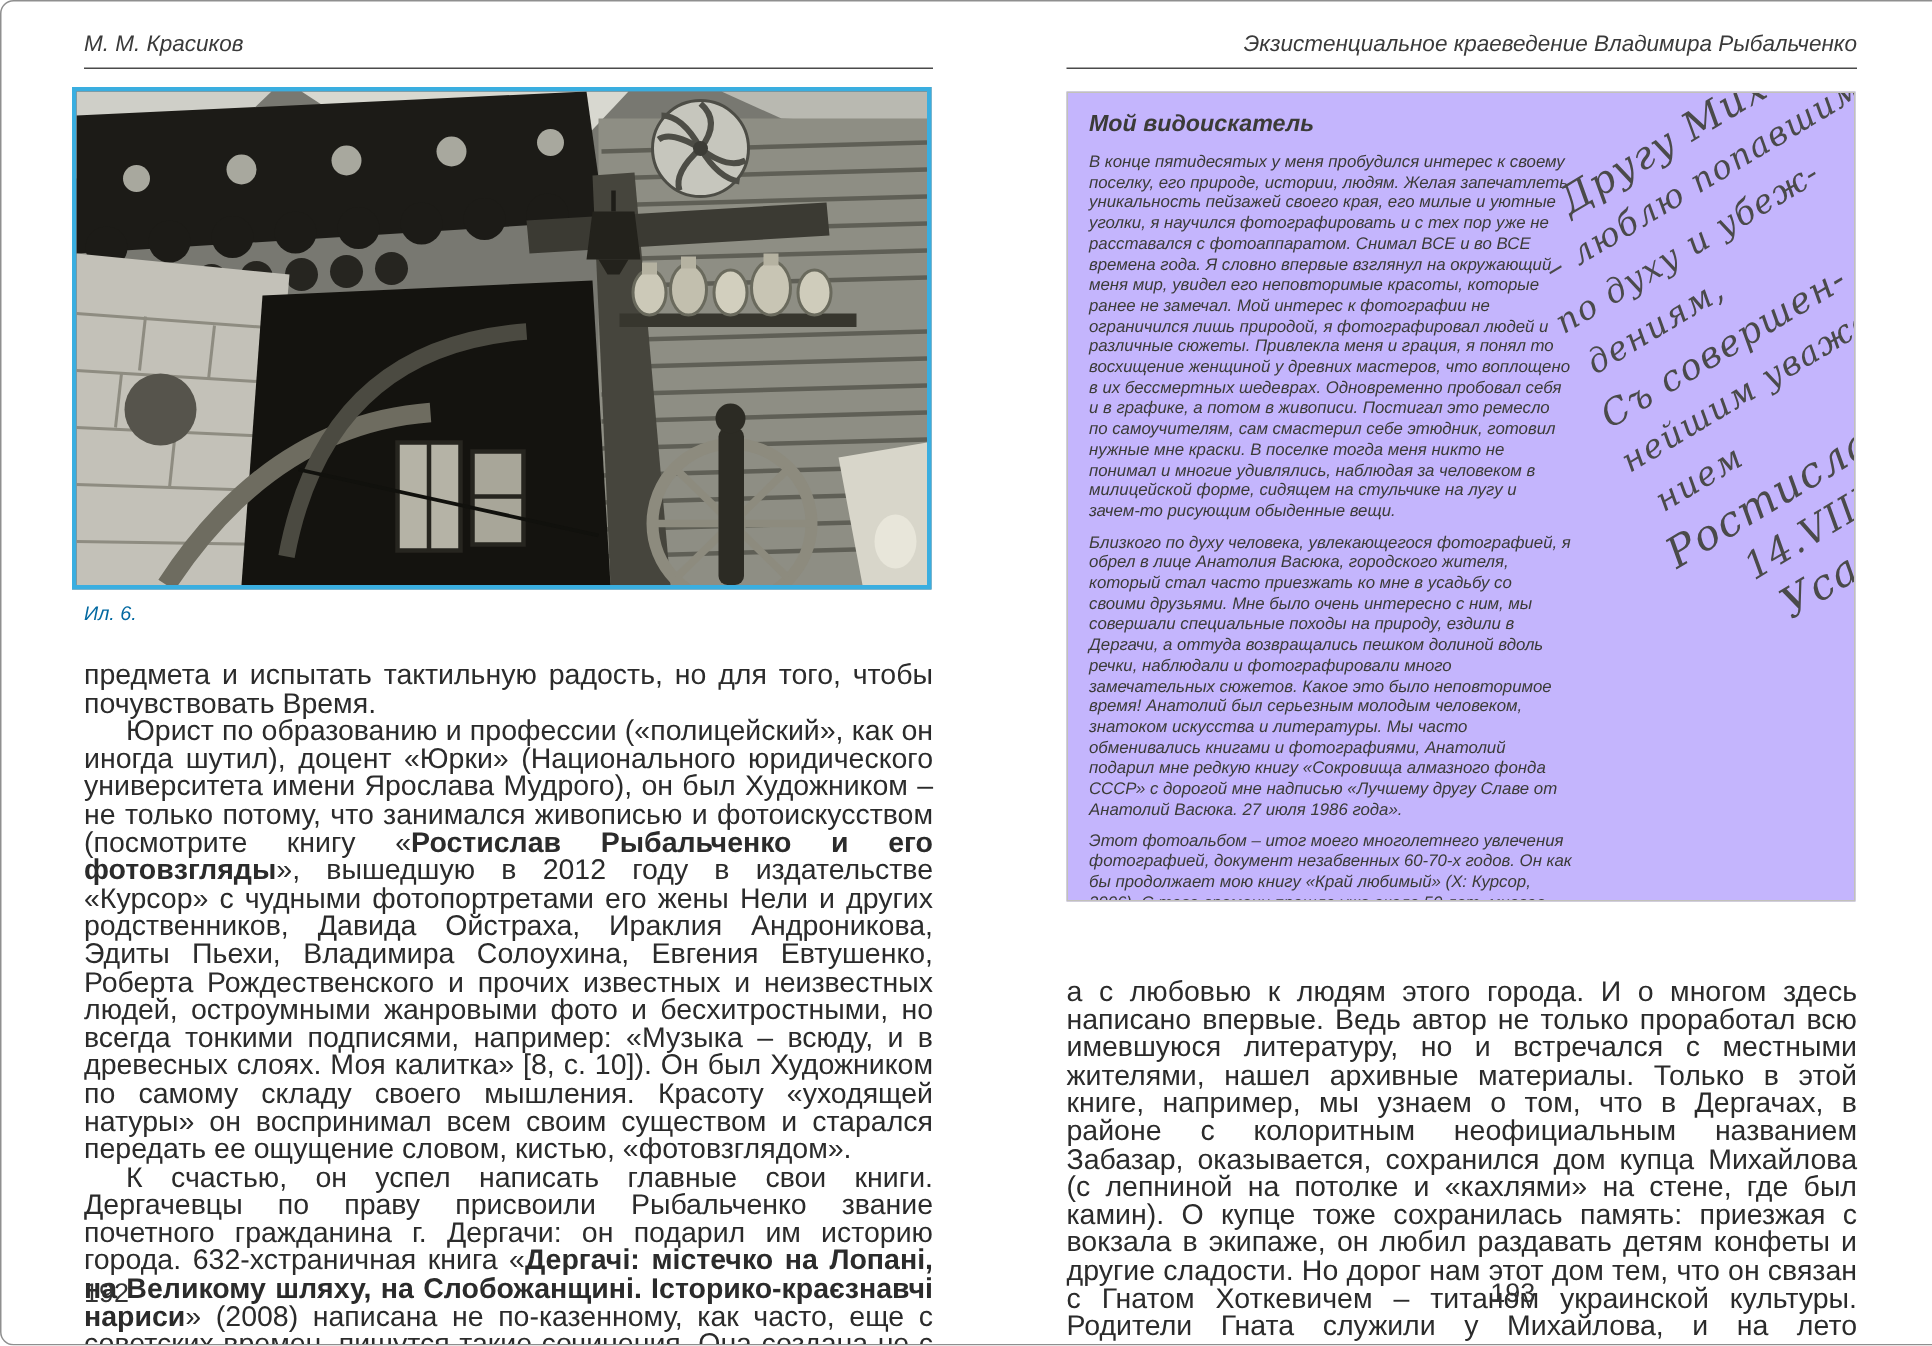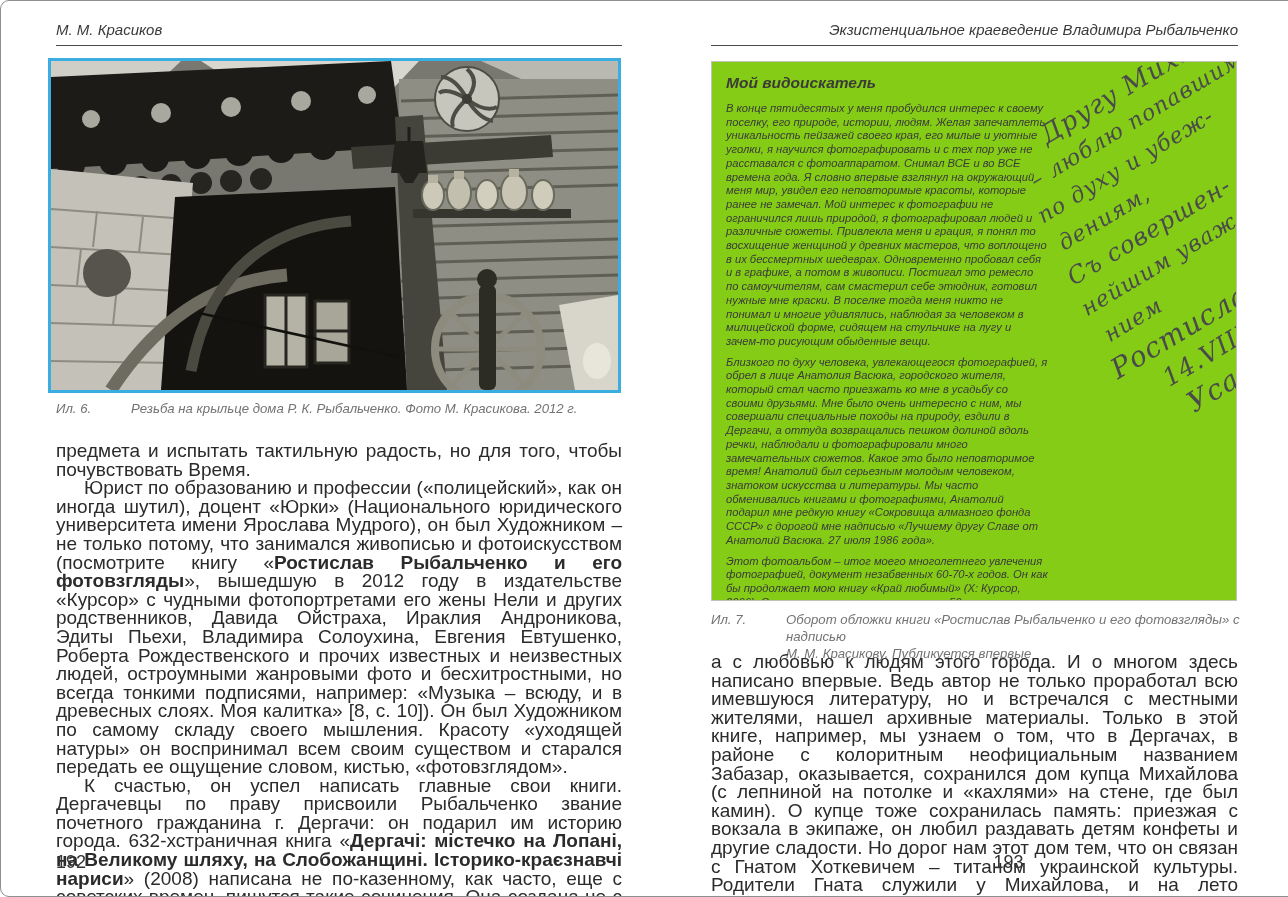--- a/index.html
+++ b/index.html
@@ -20,21 +20,21 @@
   
   #porch-photo-frame{
     position:absolute;left:47px;top:57px;width:567px;height:329px;
     border:3px solid #3aaee0;background:#777;
   }
   #porch-photo-frame svg{display:block;}
 
   
   .caption{
     position:absolute;display:flex;
-    font-style:italic;font-size:13.2px;line-height:17px;color:#737373;
+    font-style:italic;font-size:13.2px;line-height:17px;color:#0369a1;
   }
   #caption-left{left:55px;top:399px;width:566px;}
   #caption-right{left:710px;top:610px;width:540px;}
   .caption .cap-label{width:75px;flex:0 0 75px;}
   .caption .cap-body{flex:1;}
 
   
   .body-text{position:absolute;font-size:19px;line-height:18.6px;}
   #body-left{left:55px;top:441px;width:566px;}
   #body-right{left:710px;top:652px;width:527px;}
@@ -42,21 +42,21 @@
   .body-text p.indent{text-indent:28px;}
   .body-text b{font-weight:bold;}
 
   .page-number{position:absolute;top:851px;font-size:18px;color:#333;}
   #page-number-left{left:55px;}
   #page-number-right{left:744px;width:527px;text-align:center;}
 
   
   #book-cover-scan{
     position:absolute;left:710px;top:60px;width:526px;height:540px;
-    background:#84cc16;border:1px solid #c2c1ba;box-sizing:border-box;
+    background:#c4b5fd;border:1px solid #c2c1ba;box-sizing:border-box;
     overflow:hidden;
   }
   #scan-text-col{
     position:absolute;left:14px;top:12px;width:322px;
     font-style:italic;color:#3b3b38;
   }
   #scan-title{font-weight:bold;font-size:15.5px;margin:0 0 10px 0;}
   .scan-par{font-size:11.2px;line-height:13.7px;margin:0 0 7px 0;text-align:left;}
   
   #handwriting{
@@ -219,21 +219,20 @@
       <line x1="148" y1="252" x2="348" y2="296" stroke="#11110d" stroke-width="2.5"></line>
 
       <polygon points="508,244 567,234 567,329 524,329" fill="#d8d6ca"></polygon>
       <ellipse cx="546" cy="300" rx="14" ry="18" fill="#e8e6da"></ellipse>
     </svg>
   </div>
 
   <div class="caption" id="caption-left">
     <div class="cap-label">Ил. 6.</div>
     <div class="cap-body">
-      <div>Резьба на крыльце дома Р. К. Рыбальченко. Фото М. Красикова. 2012 г.</div>
     </div>
   </div>
 
   <div class="body-text" id="body-left">
     <p><span>предмета и испытать тактильную радость, но для того, чтобы почувствовать Время.</span></p>
     <p class="indent"><span>Юрист по образованию и профессии («полицейский», как он иногда шутил), доцент «Юрки» (Национального юридического университета имени Ярослава Мудрого), он был Художником – не только потому, что занимался живописью и фотоискусством (посмотрите книгу «</span><b>Ростислав Рыбальченко и его фотовзгляды</b><span>», вышедшую в 2012 году в издательстве «Курсор» с чудными фотопортретами его жены Нели и других родственников, Давида Ойстраха, Ираклия Андроникова, Эдиты Пьехи, Владимира Солоухина, Евгения Евтушенко, Роберта Рождественского и прочих известных и неизвестных людей, остроумными жанровыми фото и бесхитростными, но всегда тонкими подписями, например: «Музыка – всюду, и в древесных слоях. Моя калитка» [8, с. 10]). Он был Художником по самому складу своего мышления. Красоту «уходящей натуры» он воспринимал всем своим существом и старался передать ее ощущение словом, кистью, «фотовзглядом».</span></p>
     <p class="indent"><span>К счастью, он успел написать главные свои книги. Дергачевцы по праву присвоили Рыбальченко звание почетного гражданина г. Дергачи: он подарил им историю города. 632-хстраничная книга «</span><b>Дергачі: містечко на Лопані, на Великому шляху, на Слобожанщині. Історико-краєзнавчі нариси</b><span>» (2008) написана не по-казенному, как часто, еще с советских времен, пишутся такие сочинения. Она создана не с любовью к цифрам,</span></p>
   </div>
 
   <div class="page-number" id="page-number-left">192</div>
@@ -253,27 +252,20 @@
       <div class="hw-line">дениям,</div>
       <div class="hw-line">Съ совершен-</div>
       <div class="hw-line">нейшим уваже-</div>
       <div class="hw-line">нием</div>
       <div class="hw-line">Ростиславъ</div>
       <div class="hw-line">14.VIII 2012</div>
       <div class="hw-line">Усадьба.</div>
     </div>
   </div>
 
-  <div class="caption" id="caption-right">
-    <div class="cap-label">Ил. 7.</div>
-    <div class="cap-body">
-      <div>Оборот обложки книги «Ростислав Рыбальченко и его фотовзгляды» с надписью</div>
-      <div>М. М. Красикову. Публикуется впервые</div>
-    </div>
-  </div>
 
   <div class="body-text" id="body-right">
     <p><span>а с любовью к людям этого города. И о многом здесь написано впервые. Ведь автор не только проработал всю имевшуюся литературу, но и встречался с местными жителями, нашел архивные материалы. Только в этой книге, например, мы узнаем о том, что в Дергачах, в районе с колоритным неофициальным названием Забазар, оказывается, сохранился дом купца Михайлова (с лепниной на потолке и «кахлями» на стене, где был камин). О купце тоже сохранилась память: приезжая с вокзала в экипаже, он любил раздавать детям конфеты и другие сладости. Но дорог нам этот дом тем, что он связан с Гнатом Хоткевичем – титаном украинской культуры. Родители Гната служили у Михайлова, и на лето переезжали</span></p>
   </div>
 
   <div class="page-number" id="page-number-right">193</div>
 
 </div>
 
 </body></html>

